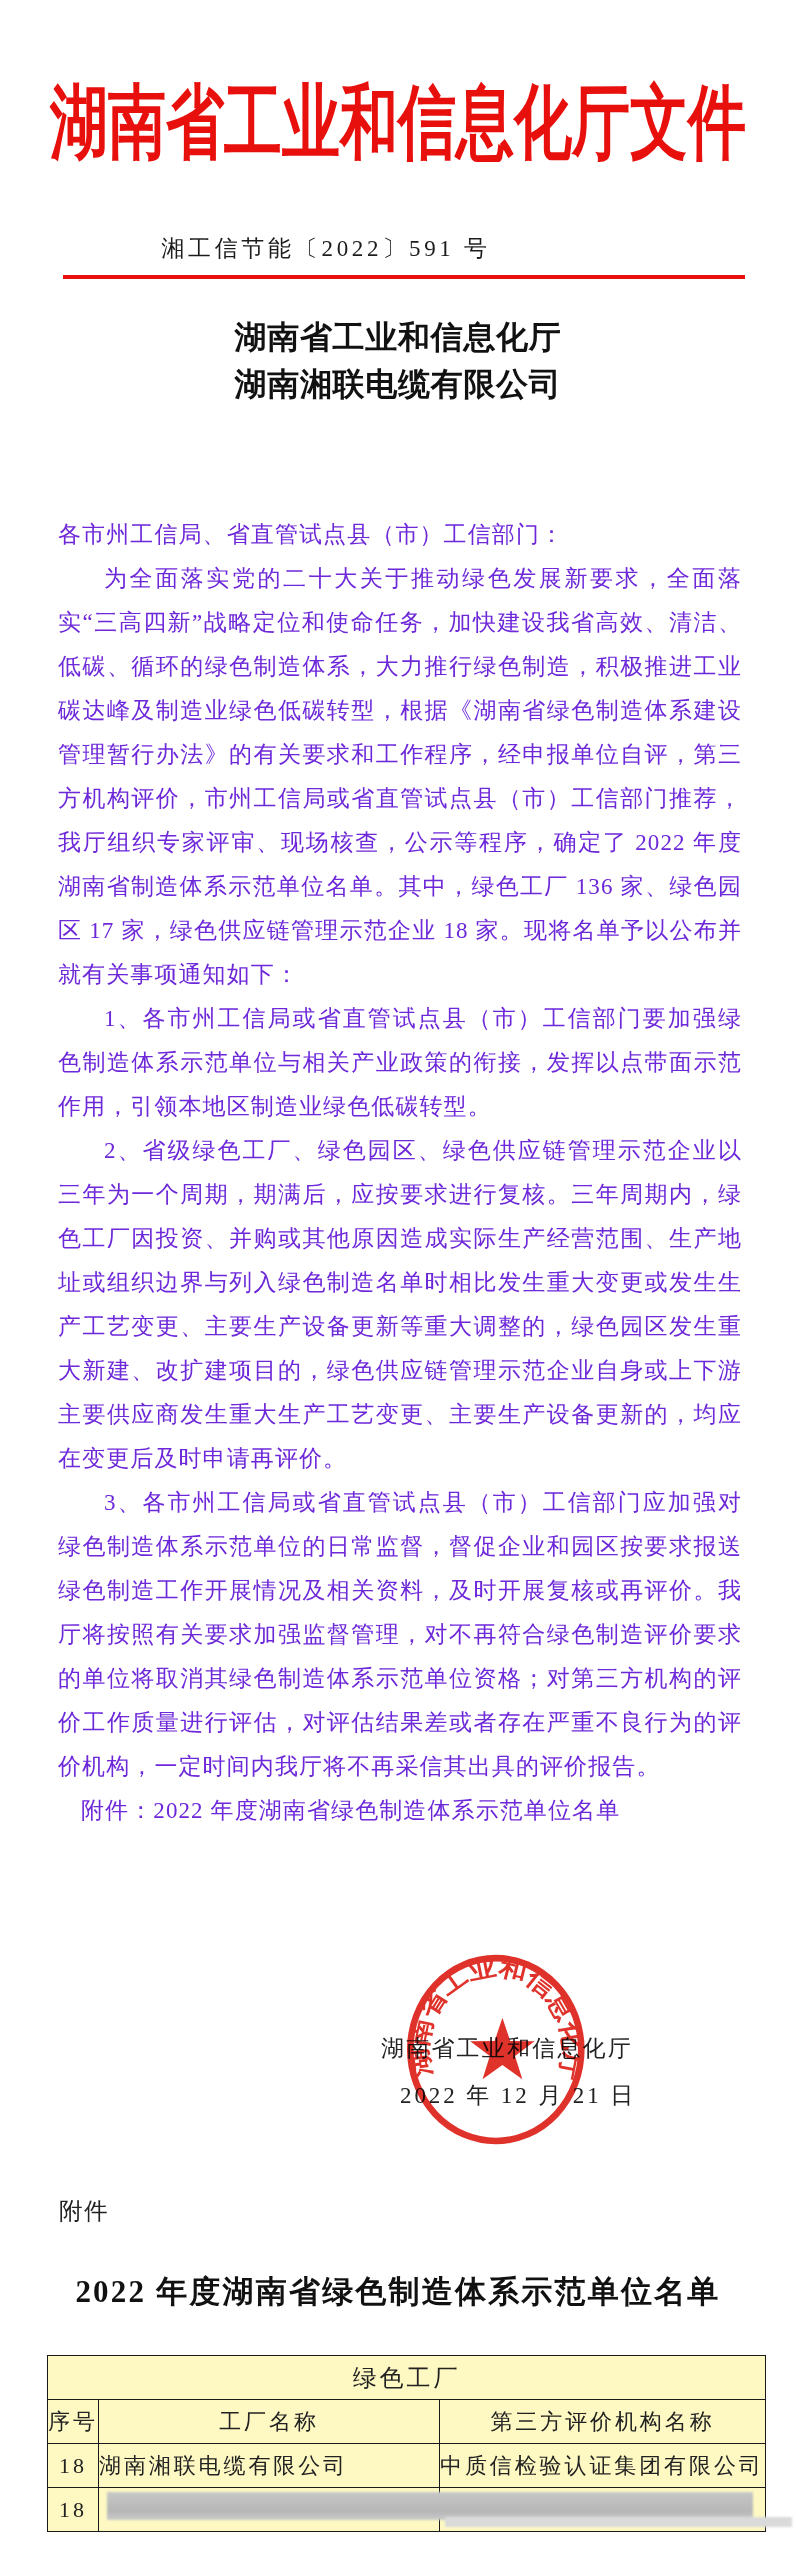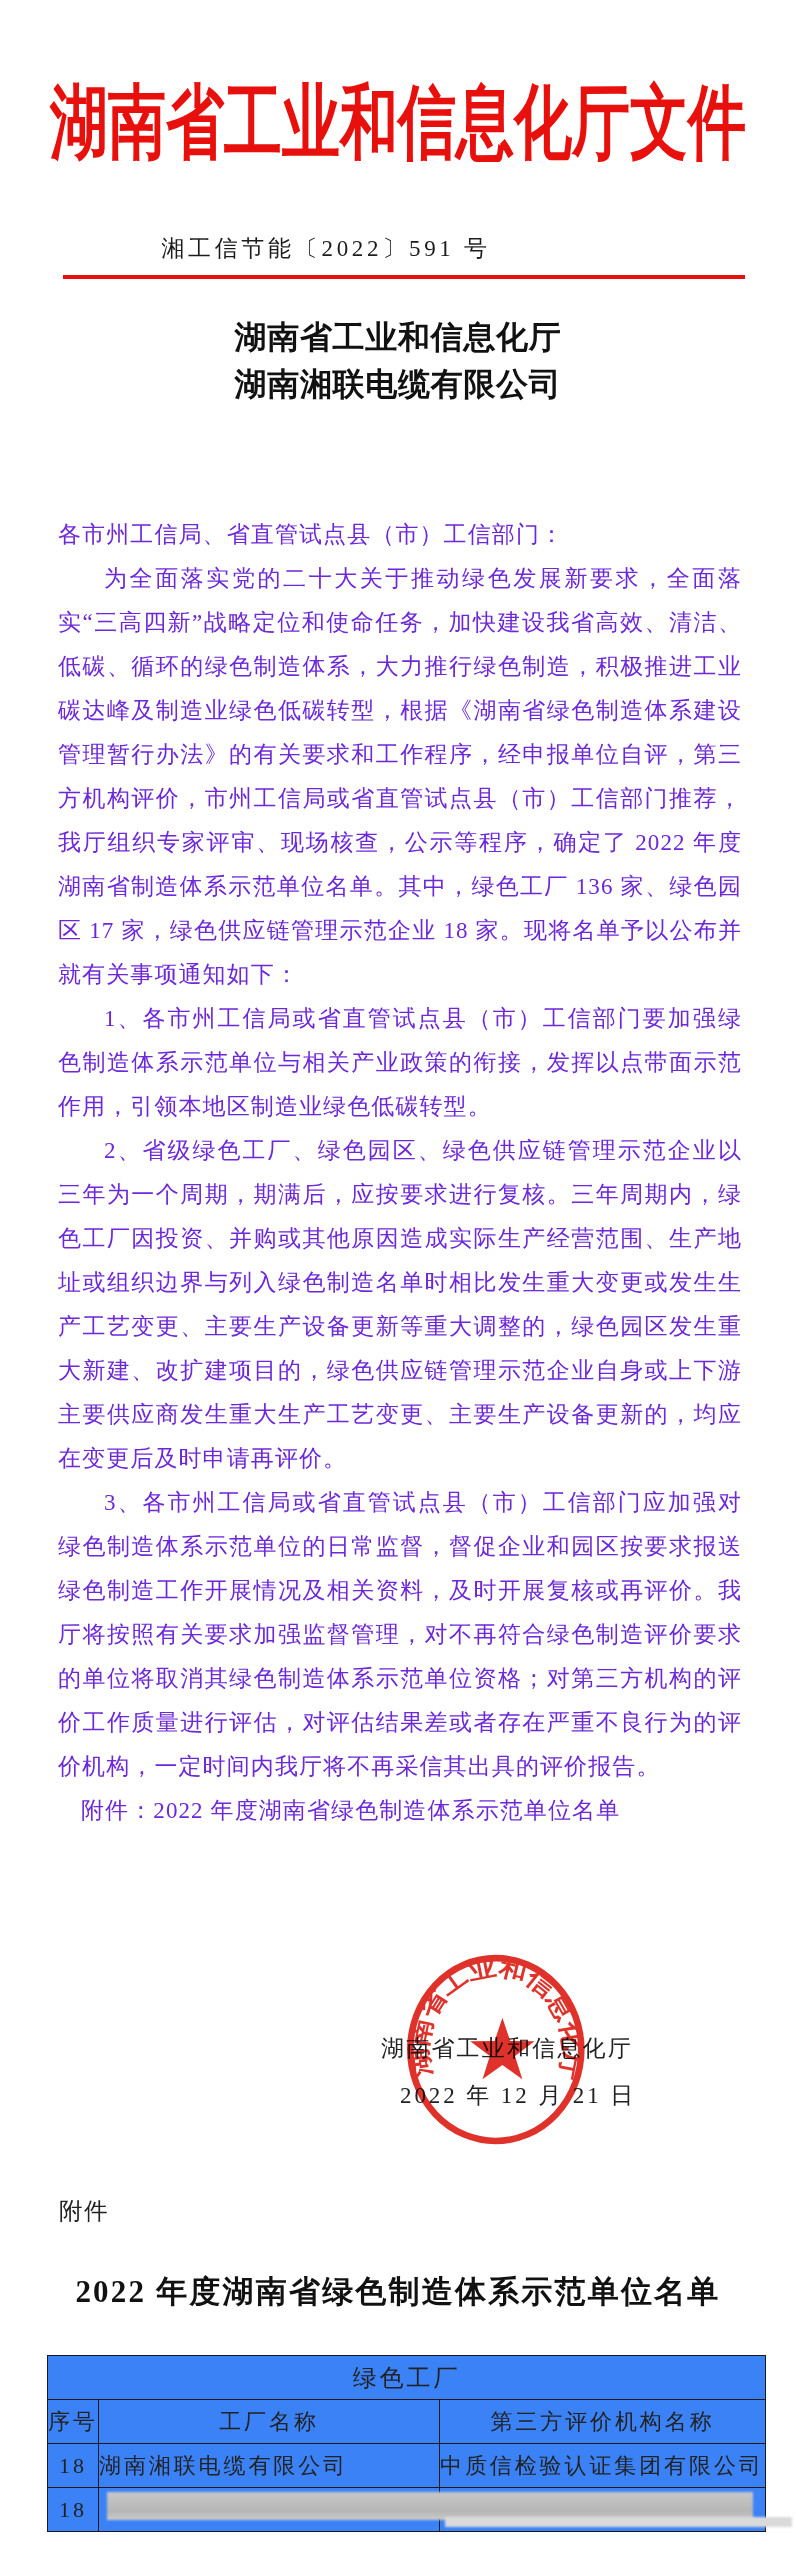--- a/index.html
+++ b/index.html
@@ -90,21 +90,21 @@
     border-collapse:collapse;
     table-layout:fixed;
     font-size:22px;
     color:#222;
   }
   table.green-table td,table.green-table th{
     border:1.5px solid #1a1a1a;
     font-weight:normal;
     padding:0;
     height:43px;
-    background:#3b82f6;
+    background:#fef9c3;
     letter-spacing:2.9px;
   }
   table.green-table .col-no{width:51px;}
   table.green-table .col-factory{width:341px;}
   table.green-table .col-agency{width:326px;}
   .cell-center{text-align:center;}
   .cell-left{text-align:left;padding-left:8.8px;}
   .section-head{font-size:24px;text-align:center;letter-spacing:2.9px;}
   .redaction{
     position:absolute;top:137px;left:60px;

